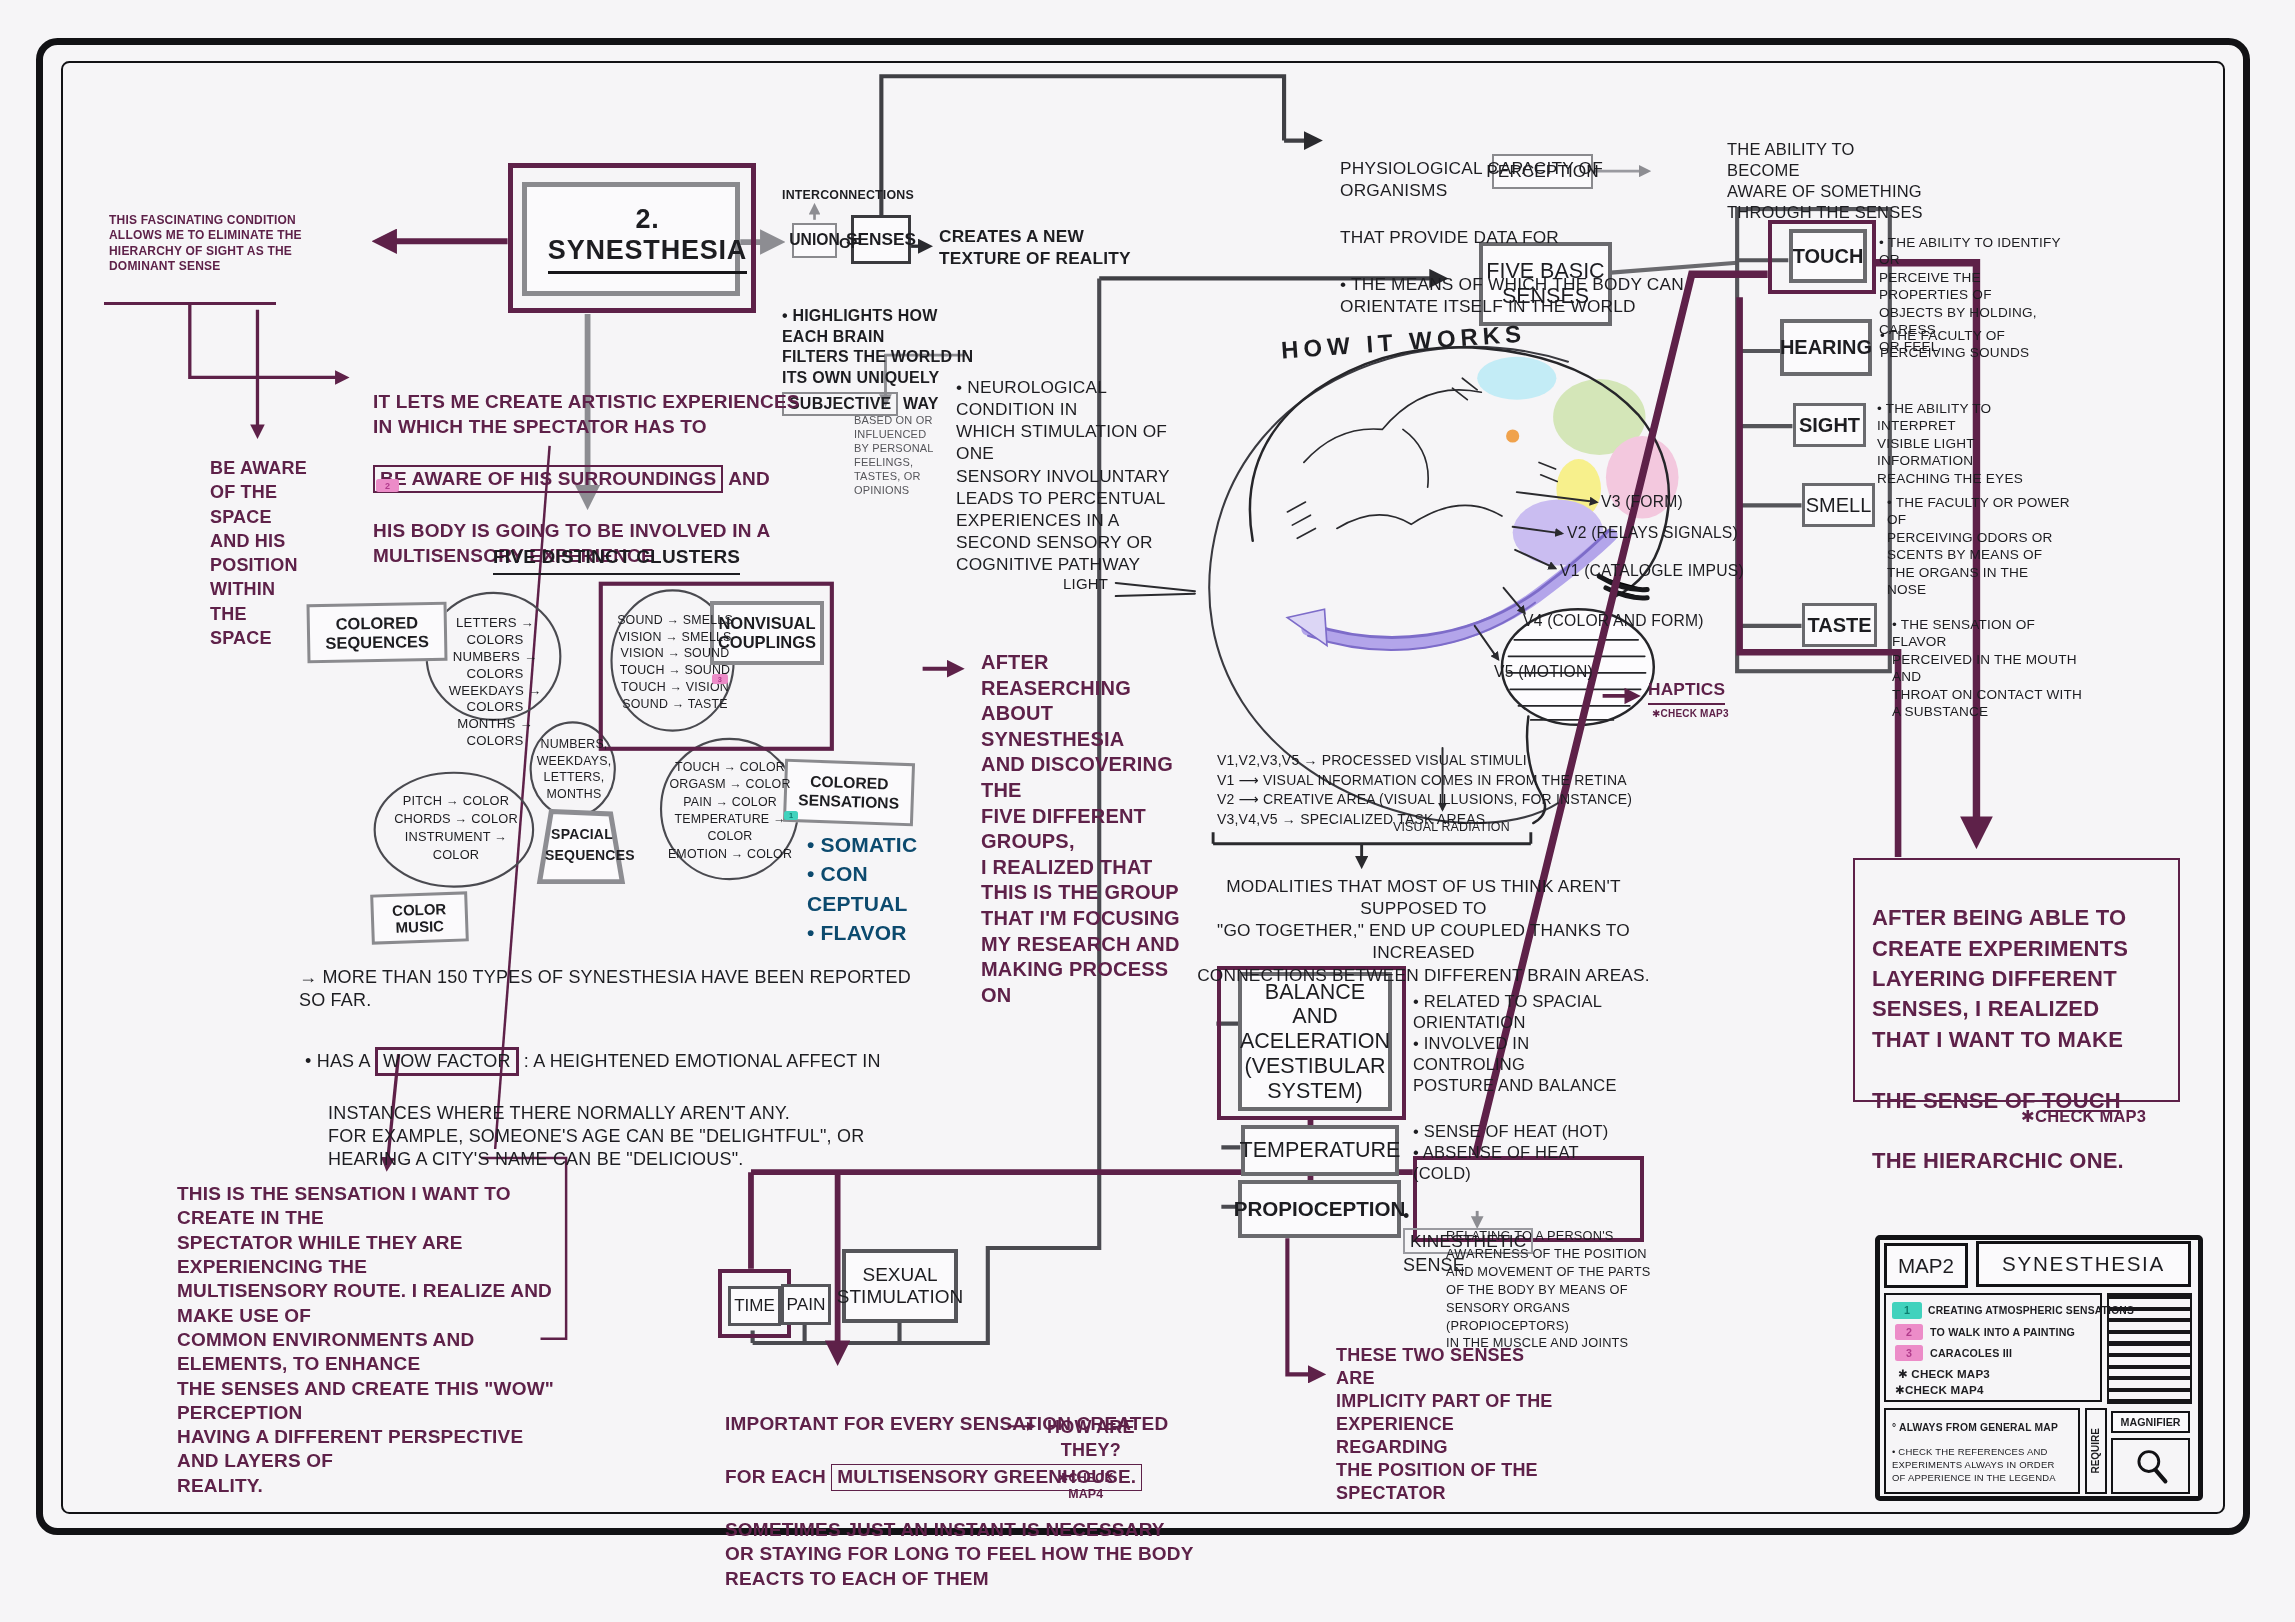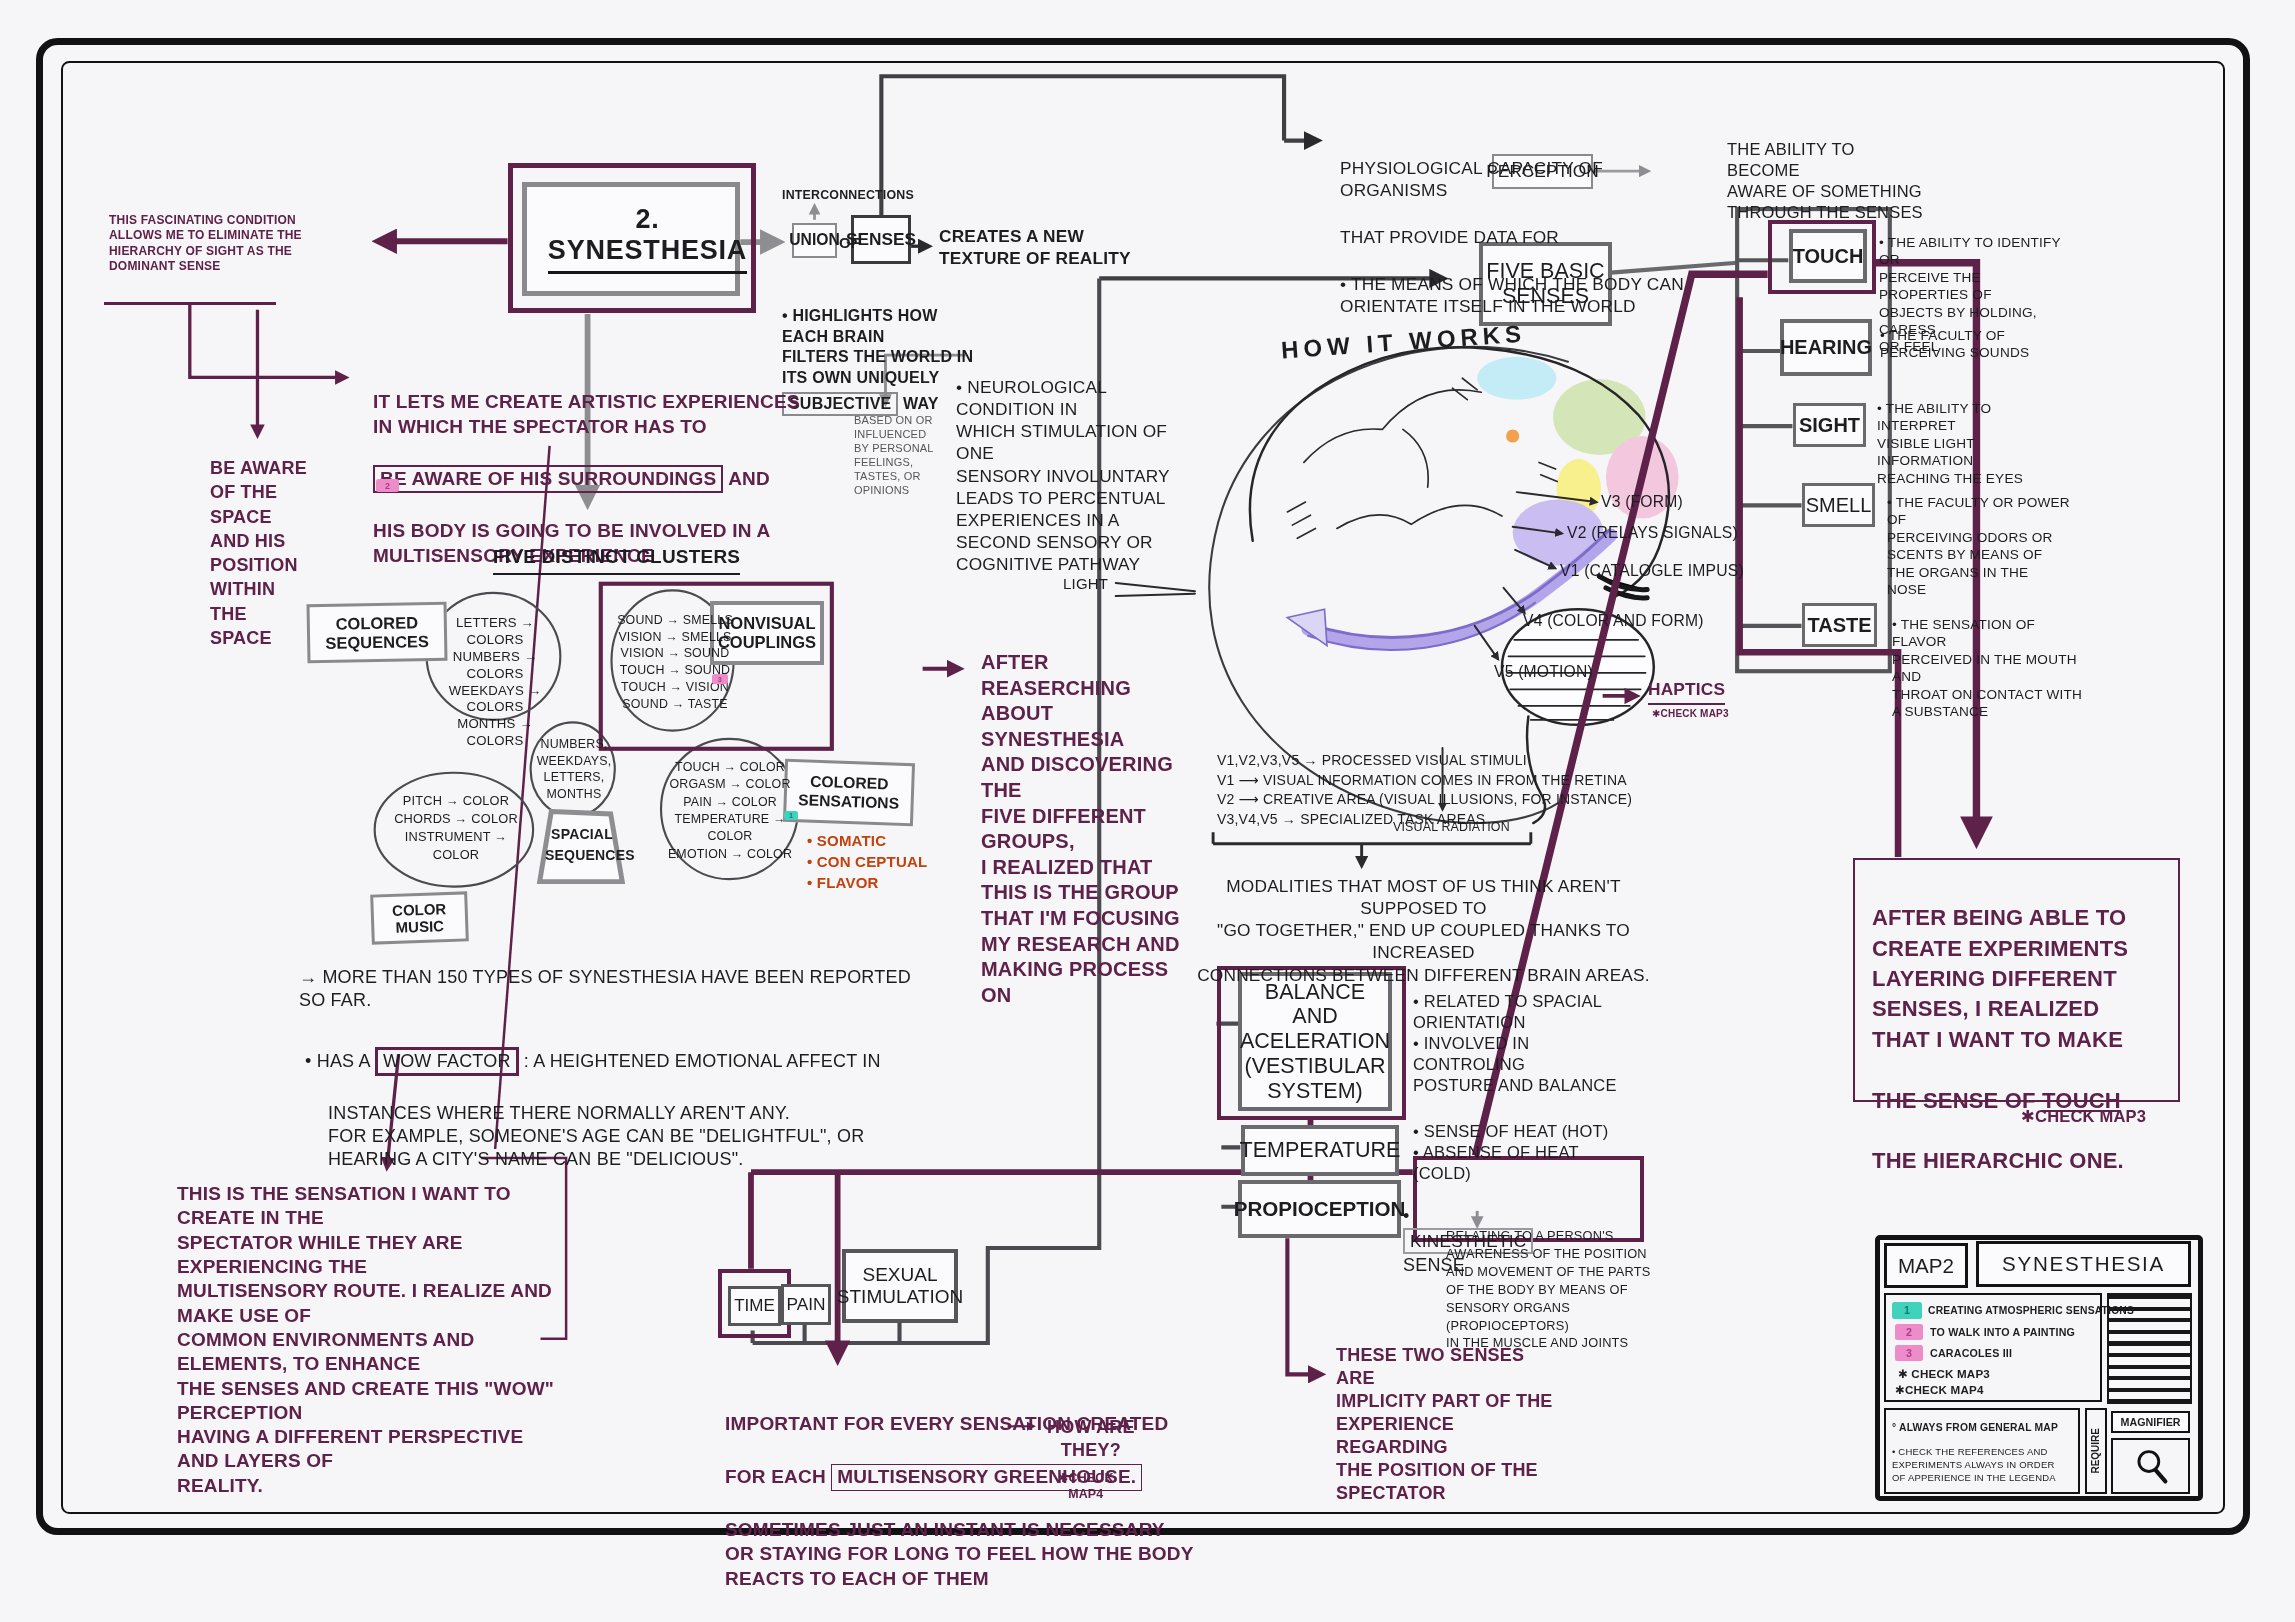--- a/index.html
+++ b/index.html
@@ -255,21 +255,21 @@
 MUSIC</span></div>
 
   <div class="t" style="left:660px;top:759px;width:140px;font-size:12.4px;text-align:center;line-height:1.4;">TOUCH → COLOR
 ORGASM → COLOR
 PAIN → COLOR
 TEMPERATURE → COLOR
 EMOTION → COLOR</div>
   <div class="chip teal" style="left:784px;top:811px;width:14px;height:9px;font-size:7.4px;">1</div>
   <div class="bx" style="left:784px;top:761px;width:130px;height:63px;border-width:3.3px;border-color:#8a8a8e;font-size:15.7px;font-weight:bold;transform:rotate(2deg);"><span>COLORED
 SENSATIONS</span></div>
-  <div class="t" style="left:807px;top:830px;width:124px;font-size:15px;color:#c2410c;font-weight:bold;line-height:1.4;">• SOMATIC
+  <div class="t" style="left:807px;top:830px;width:124px;font-size:21px;color:#0c4a6e;font-weight:bold;line-height:1.4;">• SOMATIC
 • CON CEPTUAL
 • FLAVOR</div>
 
   <div class="t purple" style="left:981px;top:650px;width:215px;font-size:20px;">AFTER REASERCHING
 ABOUT SYNESTHESIA
 AND DISCOVERING THE
 FIVE DIFFERENT GROUPS,
 I REALIZED THAT
 THIS IS THE GROUP
 THAT I'M FOCUSING

